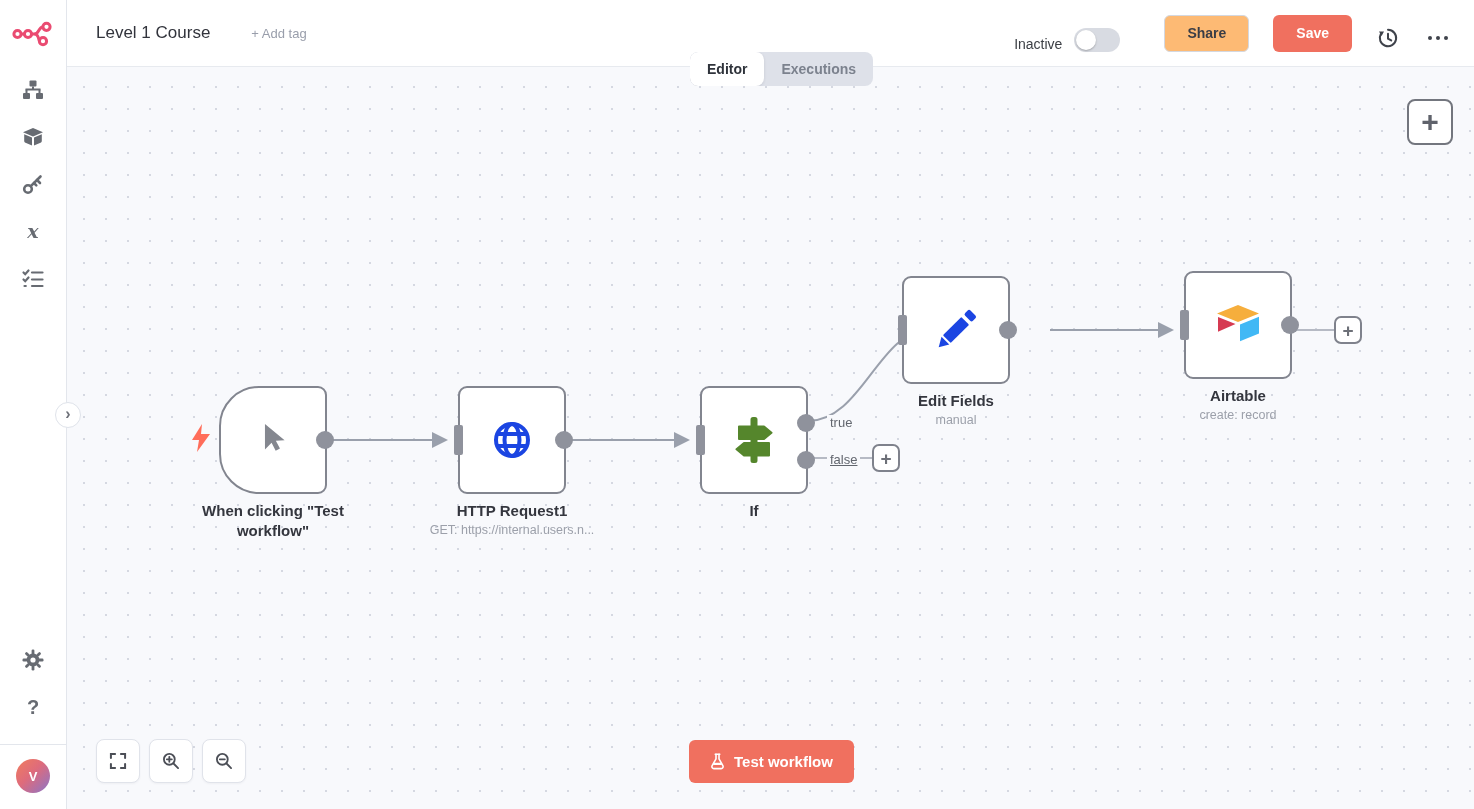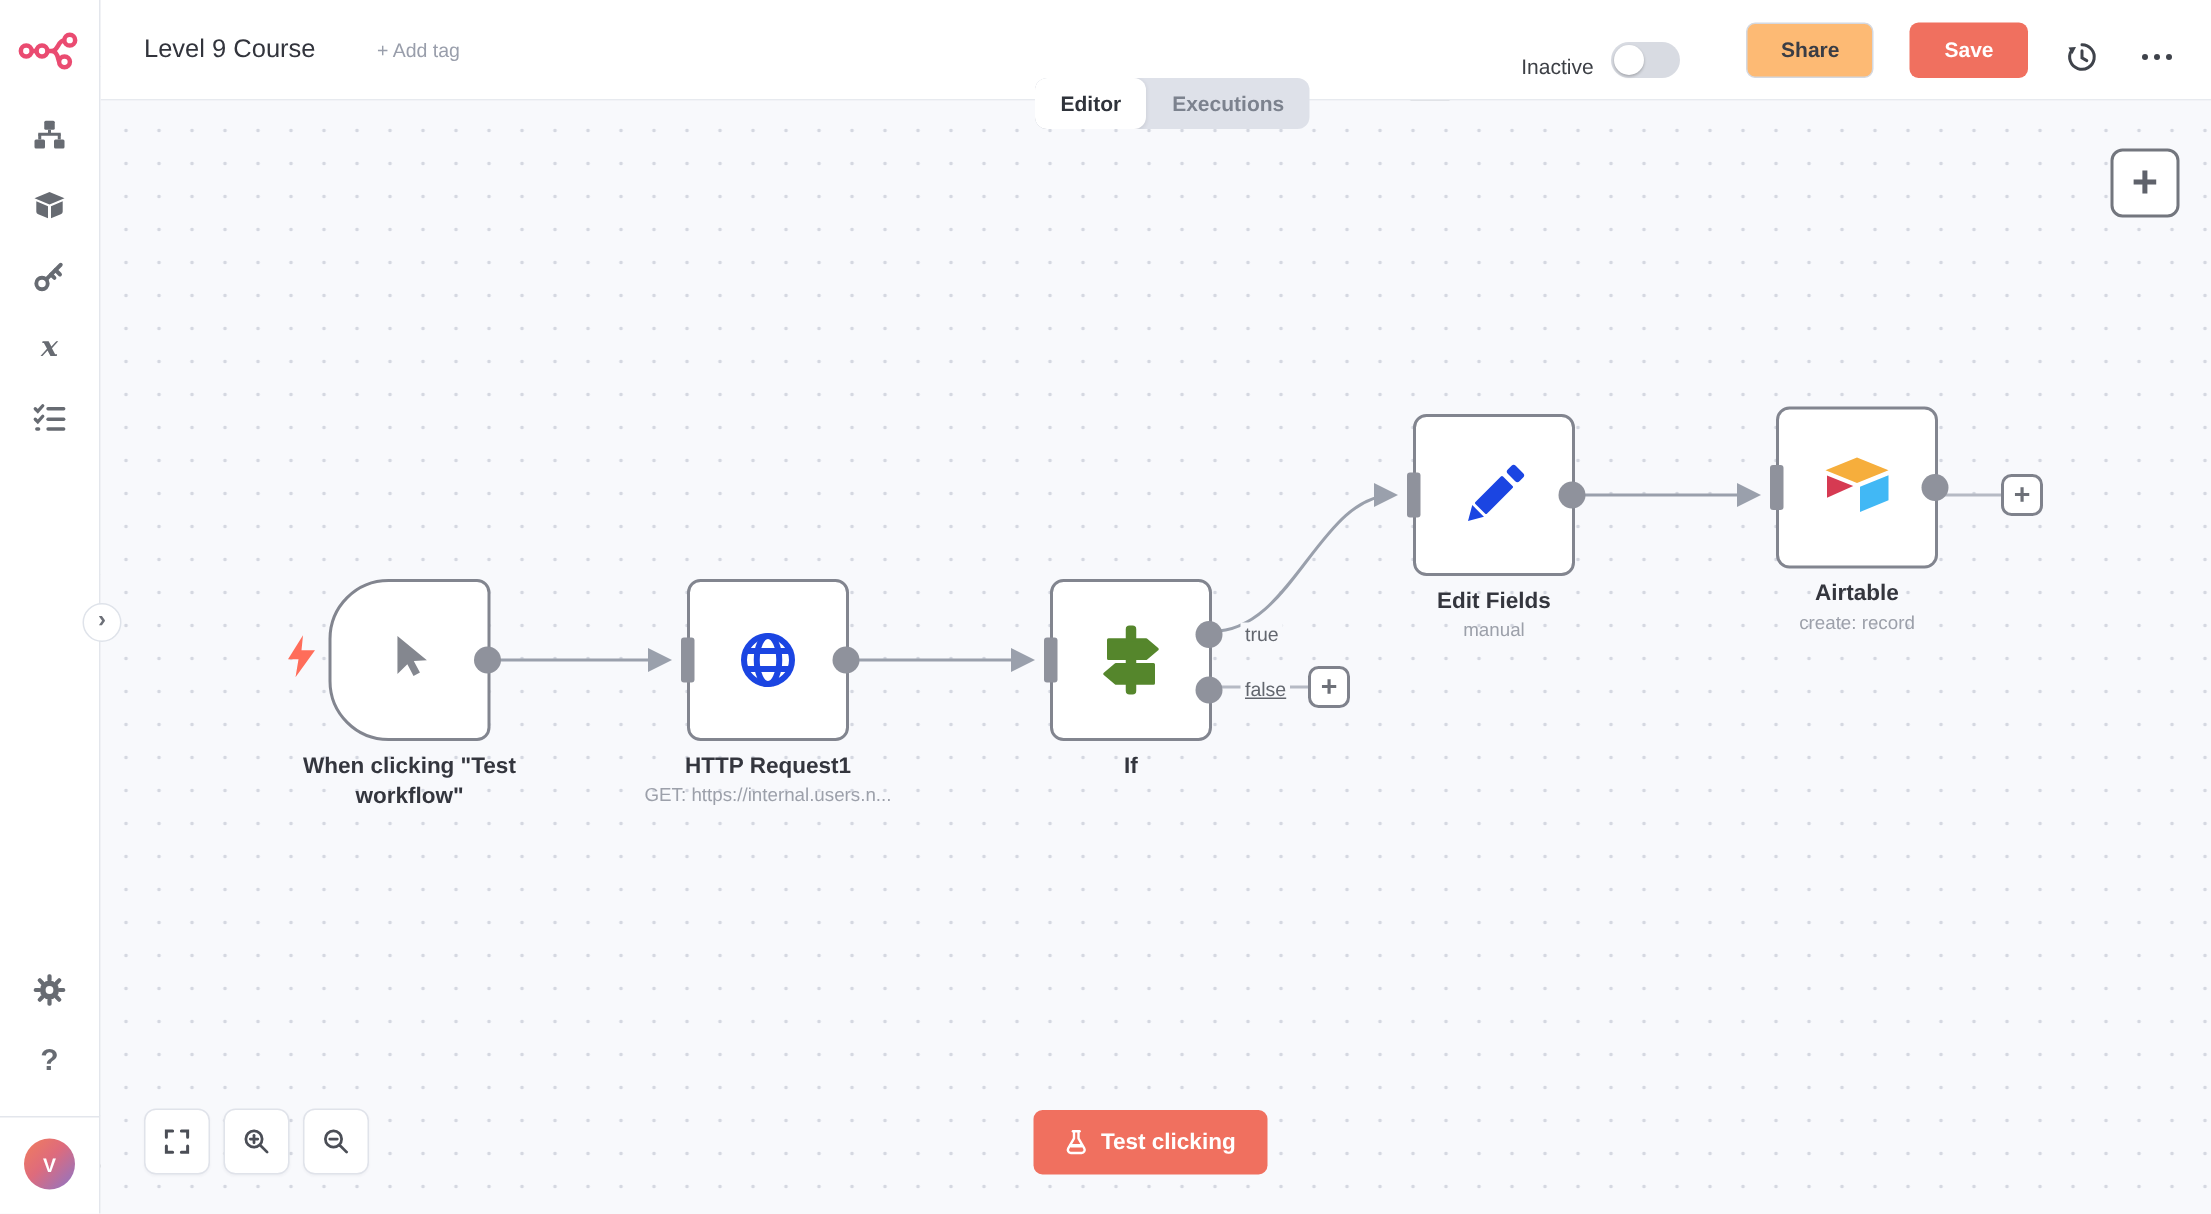--- a/index.html
+++ b/index.html
@@ -180,21 +180,21 @@
     </div>
     <div class="nav-btn">
       <span class="help-glyph">?</span>
     </div>
     <div class="sidebar-divider"></div>
     <div class="avatar">V</div>
   </div>
 </div>
 
 <div class="header">
-  <span class="wf-title">Level 9 Course</span>
+  <span class="wf-title">Level 1 Course</span>
   <span class="add-tag">+ Add tag</span>
   <div class="header-right">
     <span class="inactive-label">Inactive</span>
     <div class="toggle">
       <div class="knob"></div>
     </div>
     <button class="btn-share">Share</button>
     <button class="btn-save">Save</button>
     <div class="icon-btn">
       <svg width="22" height="22" viewBox="0 0 22 22" fill="none" stroke="#3f434b" stroke-width="2" stroke-linecap="round">
@@ -281,21 +281,21 @@
     <div class="out-dot d-false"></div>
     <span class="port-label pl-true">true</span>
     <span class="port-label pl-false">false</span>
     <div class="node-label">If</div>
   </div>
 
   <div class="plus-sm" style="left:805px; top:377px;">
     <span>+</span>
   </div>
 
-  <div class="node" style="left:875px; top:209px;">
+  <div class="node" style="left:835px; top:209px;">
     <div class="in-bar"></div>
     <svg width="56" height="56" viewBox="0 0 56 56" fill="#1b45e2">
       <g transform="rotate(45 28 28)">
         <rect x="22.5" y="4" width="11" height="7.5" rx="2"></rect>
         <rect x="22.5" y="15" width="11" height="26" rx="1"></rect>
         <polygon points="22.5,43 33.5,43 28,52.5"></polygon>
       </g>
     </svg>
     <div class="out-dot"></div>
     <div class="node-label">Edit Fields</div>
@@ -343,16 +343,16 @@
       </svg>
     </div>
   </div>
 
   <button class="btn-test">
     <svg width="15" height="17" viewBox="0 0 16 18" fill="none" stroke="#fff" stroke-width="1.7" stroke-linecap="round" stroke-linejoin="round">
       <path d="M5.6 1.2 H10.4"></path>
       <path d="M6.4 1.4 V6.2 L2.3 13.4 C1.5 14.8 2.5 16.6 4.1 16.6 H11.9 C13.5 16.6 14.5 14.8 13.7 13.4 L9.6 6.2 V1.4"></path>
       <path d="M4.2 11.5 H11.8" stroke-width="2.4"></path>
     </svg>
-    <span>Test clicking</span>
+    <span>Test workflow</span>
   </button>
 
 </div>
 
 </body></html>

